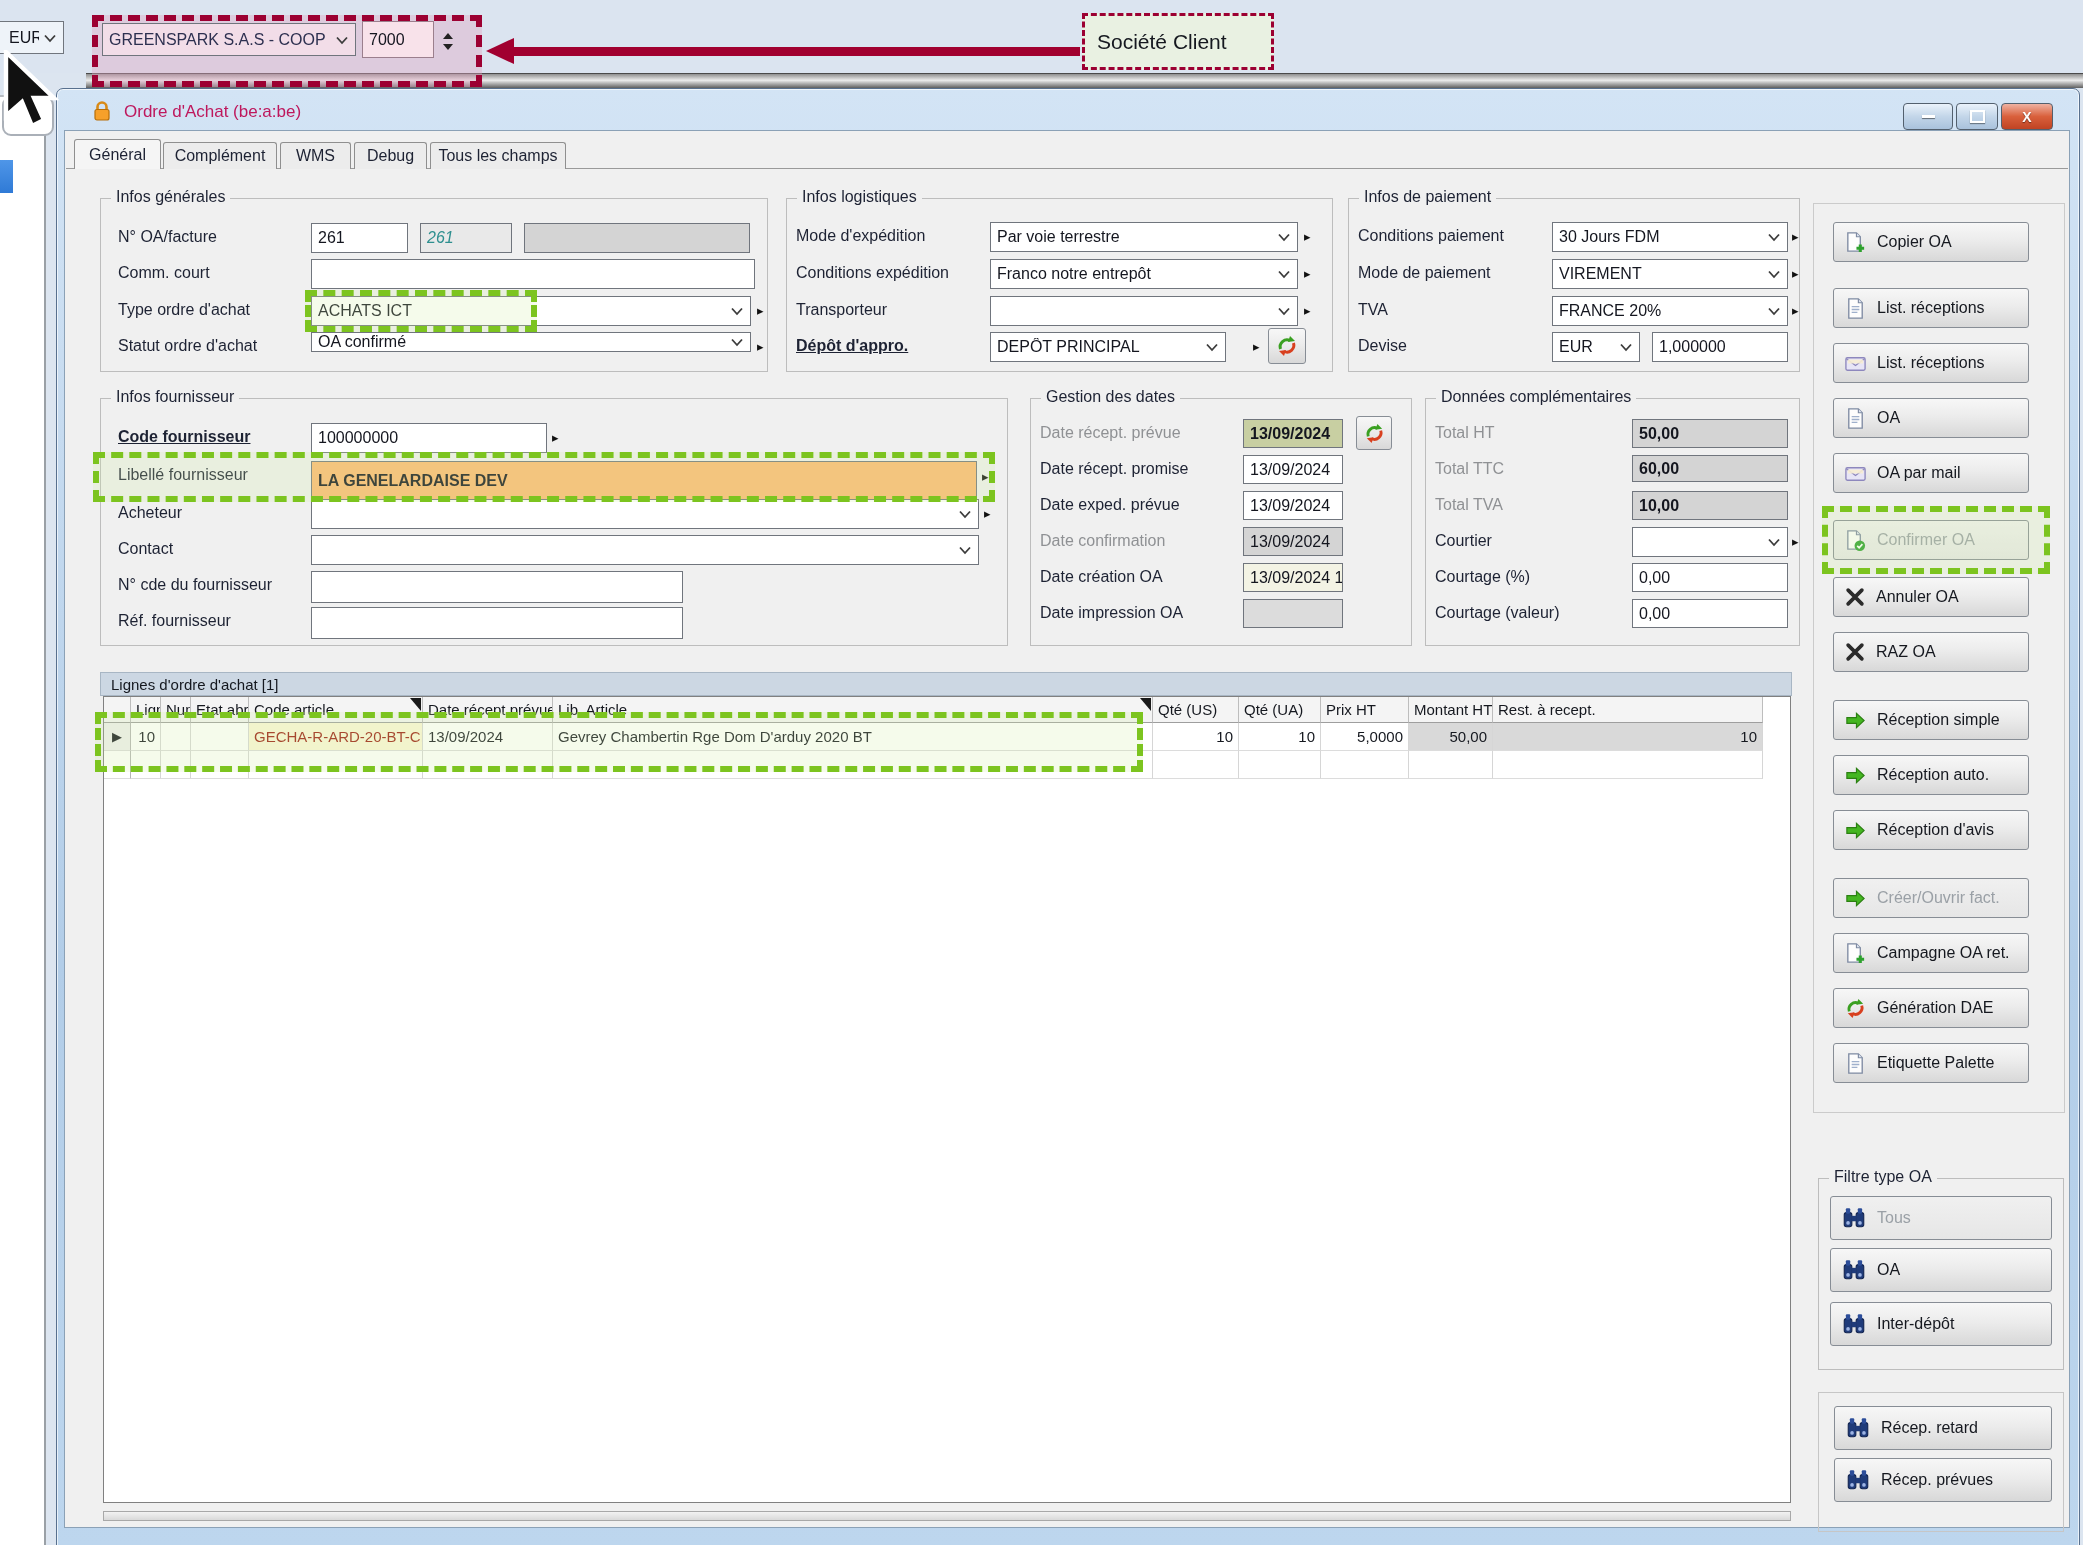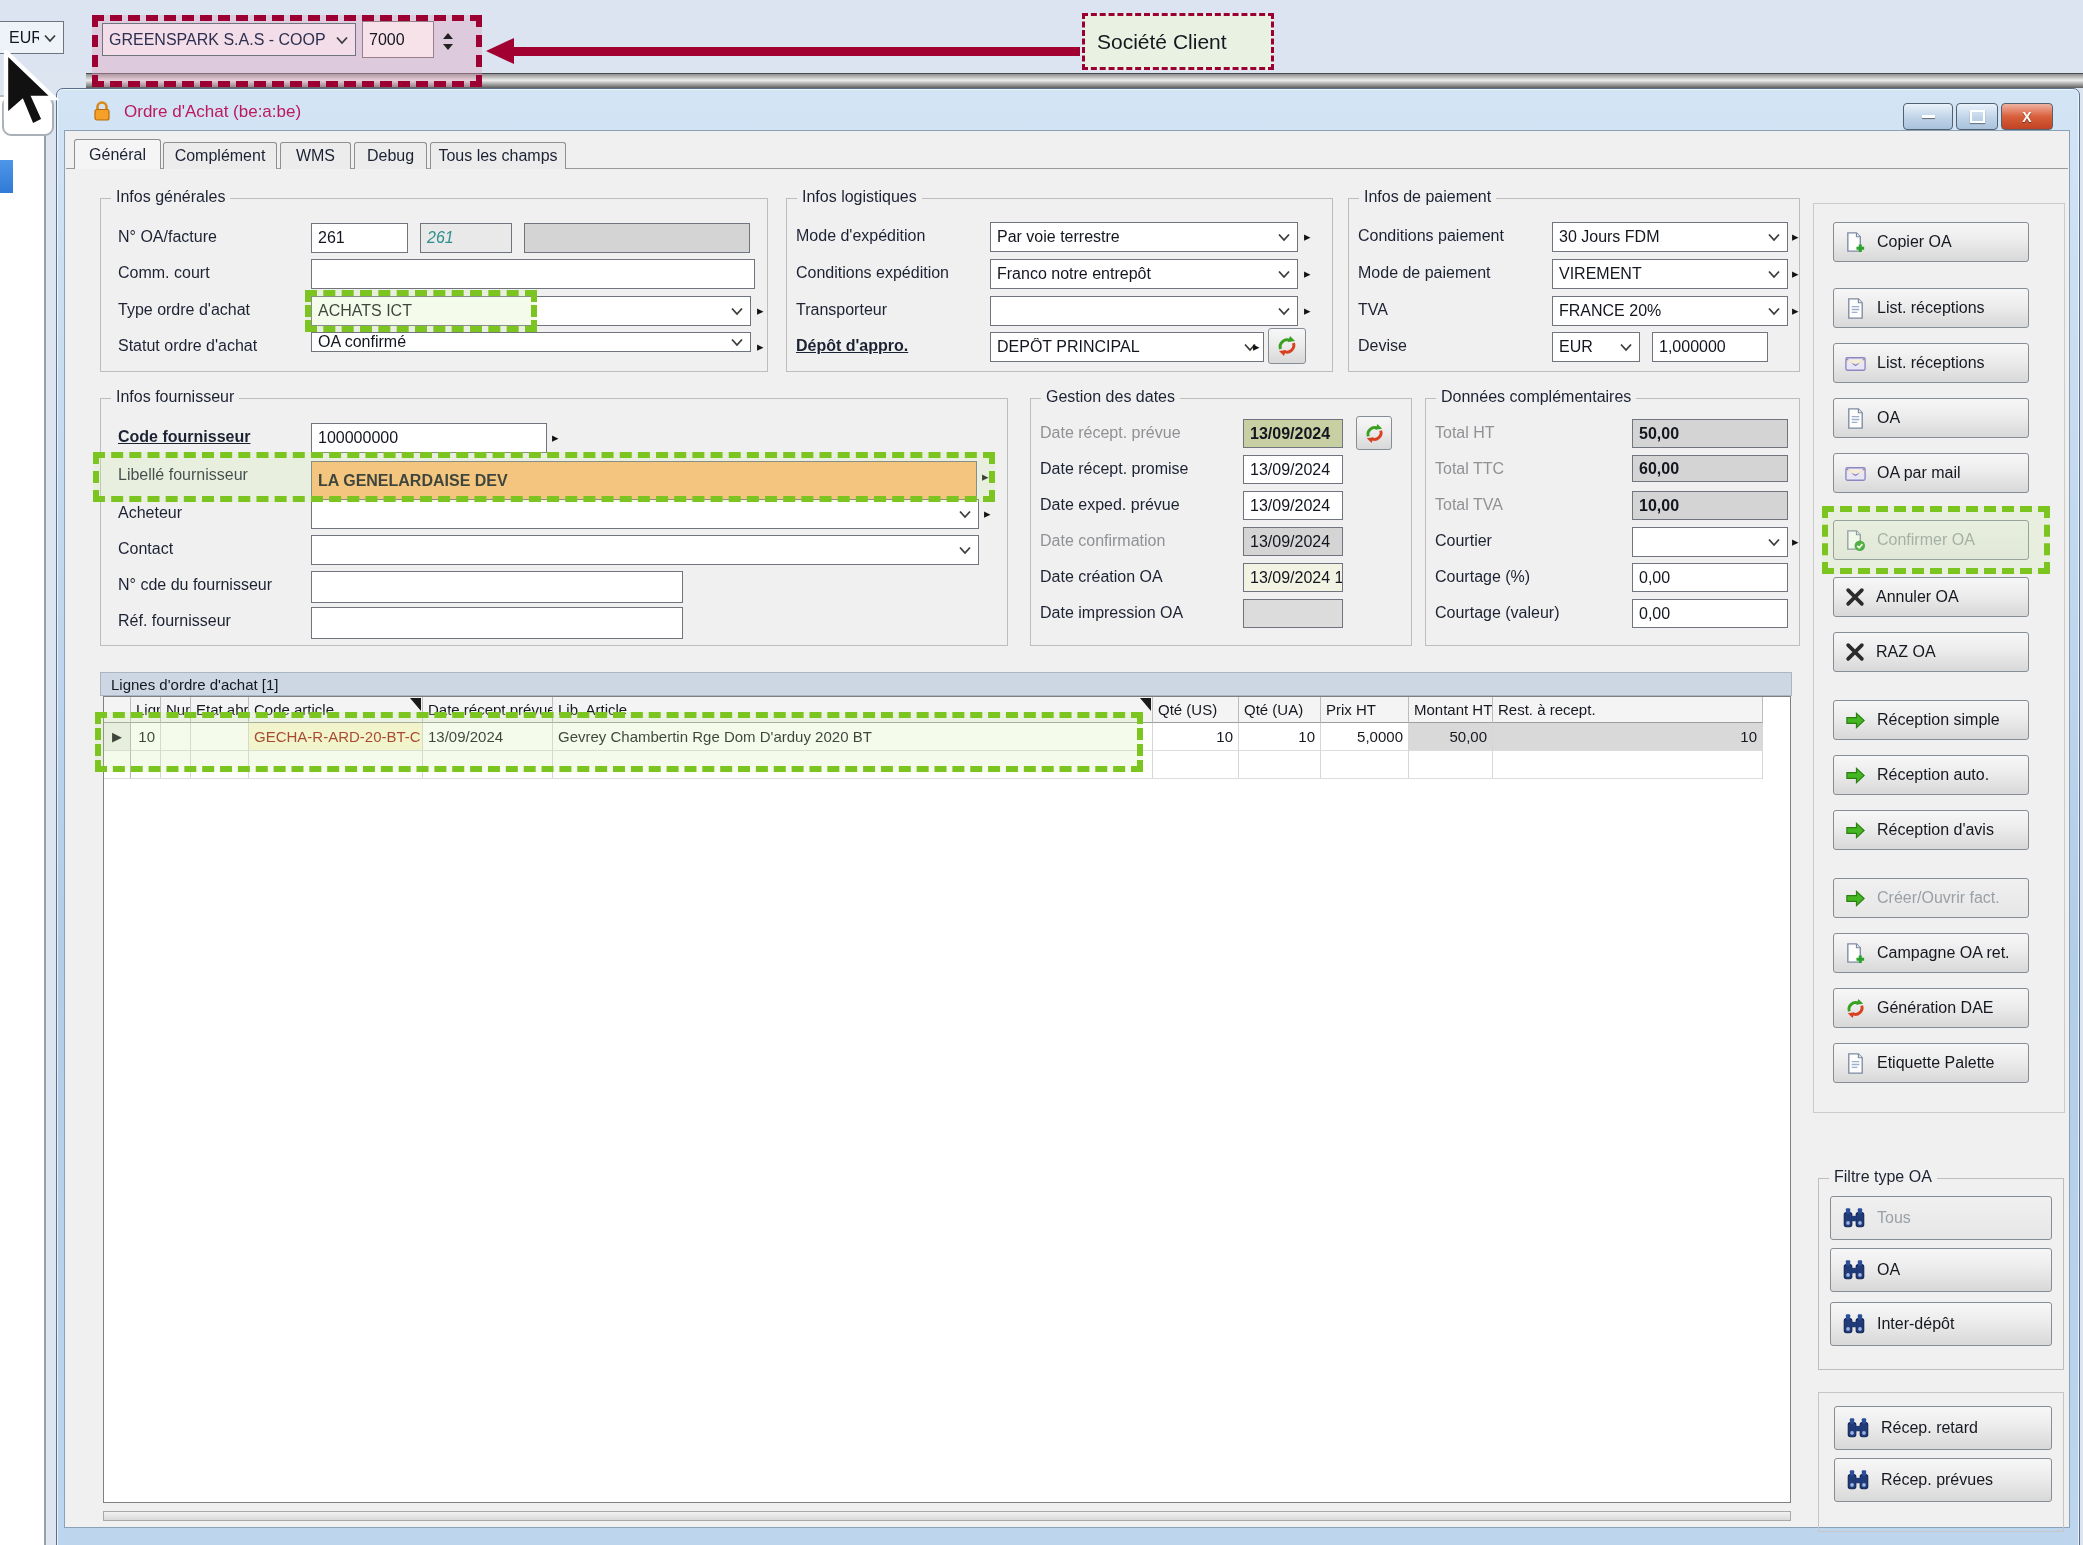--- a/index.html
+++ b/index.html
@@ -287,21 +287,21 @@
   <span class="lbl" style="left:796px;top:301px;">Transporteur</span>
   <div class="field combo" style="left:990px;top:296px;width:308px;height:30px;">
     <span class="val"></span>
     <svg class="chev" width="14" height="12">
         <use href="#i-chev"></use>
       </svg>
   </div>
   <span class="more" style="left:1304px;top:304px;">▸</span>
 
   <span class="lbl bu" style="left:796px;top:337px;">Dépôt d'appro.</span>
-  <div class="field combo" style="left:990px;top:332px;width:274px;height:30px;justify-content:space-between;">
+  <div class="field combo" style="left:990px;top:332px;width:236px;height:30px;justify-content:space-between;">
     <span class="val">DEPÔT PRINCIPAL</span>
     <svg class="chev" width="14" height="12">
         <use href="#i-chev"></use>
       </svg>
   </div>
   <span class="more" style="left:1253px;top:340px;">▸</span>
   <div class="btn" style="left:1268px;top:328px;width:38px;height:36px;padding:0;justify-content:center;">
     <svg class="ic" width="24" height="24">
         <use href="#i-refresh"></use>
       </svg>
@@ -337,21 +337,21 @@
   </div>
   <span class="more" style="left:1792px;top:304px;">▸</span>
 
   <span class="lbl" style="left:1358px;top:337px;">Devise</span>
   <div class="field combo" style="left:1552px;top:332px;width:88px;height:30px;">
     <span class="val">EUR</span>
     <svg class="chev" width="14" height="12">
         <use href="#i-chev"></use>
       </svg>
   </div>
-  <div class="field" style="left:1652px;top:332px;width:116px;height:30px;">
+  <div class="field" style="left:1652px;top:332px;width:136px;height:30px;">
     <span>1,000000</span>
     </div>
 
   <div class="fs" style="left:100px;top:398px;width:908px;height:248px;">
     <span class="legend">Infos fournisseur</span>
   </div>
   <span class="lbl bu" style="left:118px;top:428px;">Code fournisseur</span>
   <div class="field" style="left:311px;top:423px;width:236px;height:30px;">
     <span>100000000</span>
     </div>

